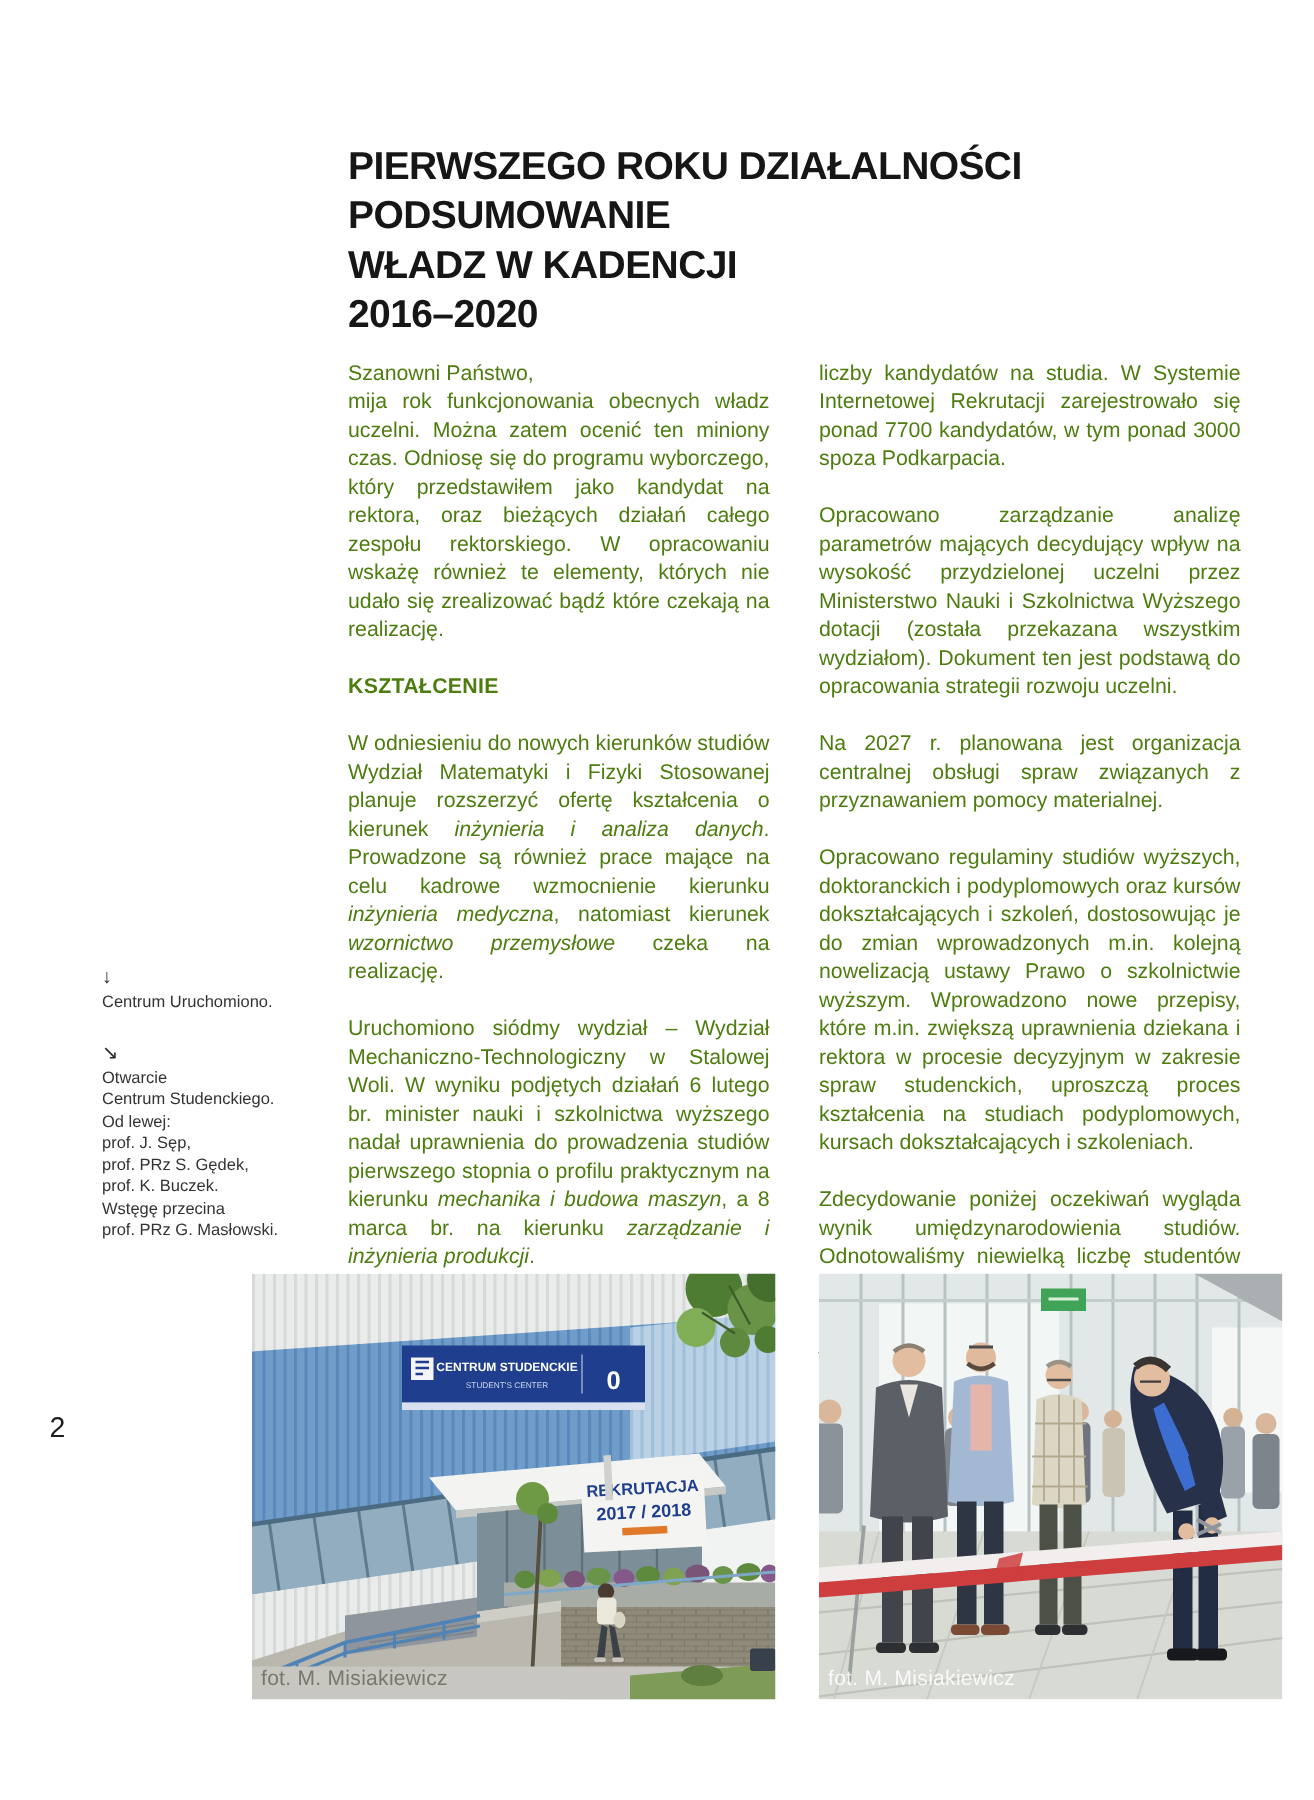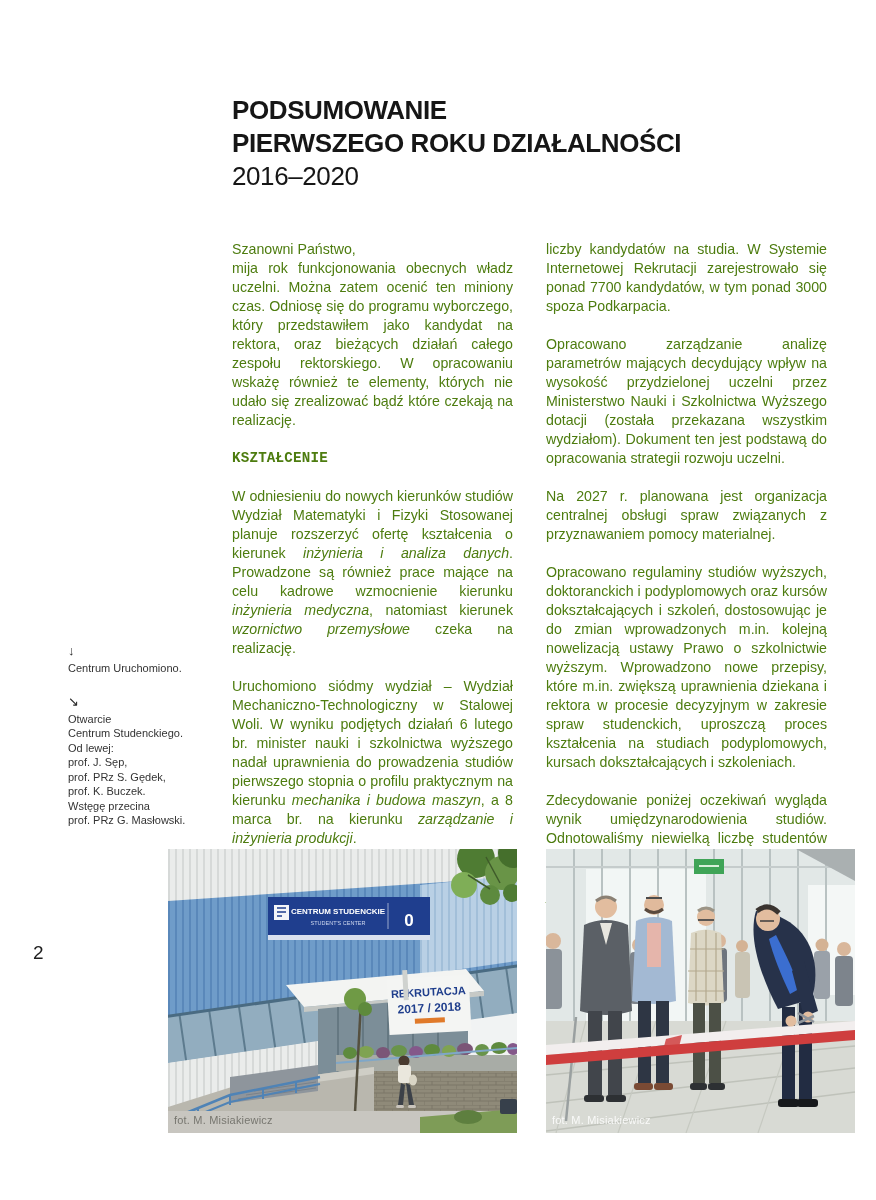--- a/index.html
+++ b/index.html
@@ -1,57 +1,58 @@
 <!DOCTYPE html>
 <html lang="pl"><head>
 <meta charset="utf-8">
 <style>
   html,body{margin:0;padding:0;background:#ffffff;}
   body{width:876px;height:1200px;position:relative;font-family:"Liberation Sans",sans-serif;color:#1c1c1c;overflow:hidden;}
   .page{position:absolute;inset:0;background:#fff;}
 
   
   .title-block{position:absolute;left:232px;top:94px;line-height:33px;font-size:26px;letter-spacing:-0.4px;color:#161616;font-weight:600;}
-  .title-block .year{font-weight:400;}
+  .title-block .year{font-weight:700;}
 
   
   .pagenum{position:absolute;left:33px;top:942px;font-size:19px;color:#1e1e1e;}
 
   
   .sidebar{position:absolute;left:68px;top:644px;width:130px;font-size:11px;line-height:14.5px;color:#333;}
   .caption{margin-bottom:19px;}
   .caption .arrow{font-size:13px;line-height:14px;margin-bottom:3px;color:#2a2a2a;}
   .cap-lines{white-space:pre-line;}
 
   
   .col{position:absolute;top:240px;width:281px;font-size:14.2px;line-height:19px;text-align:justify;color:#4d7c0f;}
   .col-1{left:232px;} .col-2{left:546px;}
   .para{margin:0 0 19px 0;white-space:pre-line;}
-  .subhead{margin:0 0 19px 0;font-size:14.2px;font-weight:700;letter-spacing:0.2px;font-family:Liberation Mono, monospace;}
+  .subhead{margin:0 0 19px 0;font-size:14.2px;font-weight:700;letter-spacing:0.2px;}
   .it{font-style:italic;margin-top:40px;}
 
   
   .photo{position:absolute;top:849px;height:284px;overflow:hidden;}
   .photo-left{left:168px;width:349px;}
   .photo-right{left:546px;width:309px;}
   .photo svg{display:block;}
-  .credit{position:absolute;left:6px;bottom:7px;font-size:11px;letter-spacing:0.2px;}
+  .credit{position:absolute;left:6px;bottom:7px;font-size:14px;letter-spacing:0.2px;}
   .credit-dark{color:rgba(75,75,68,0.65);}
   .credit-light{color:rgba(255,255,255,0.85);}
 </style>
 </head>
 <body>
 
 <div class="page">
 
   <div class="pagenum">2</div>
 
   <div class="title-block">
+    <div>PIERWSZEGO ROKU DZIAŁALNOŚCI</div>
     <div>PODSUMOWANIE</div>
-    <div>PIERWSZEGO ROKU DZIAŁALNOŚCI</div>
+    <div>WŁADZ W KADENCJI</div>
     <div class="year">2016–2020</div>
   </div>
 
   <div class="sidebar">
       <div class="caption">
         <div class="arrow">↓</div>
         <div class="cap-lines">Centrum Uruchomiono.</div>
       </div>
       <div class="caption">
         <div class="arrow">↘</div>

